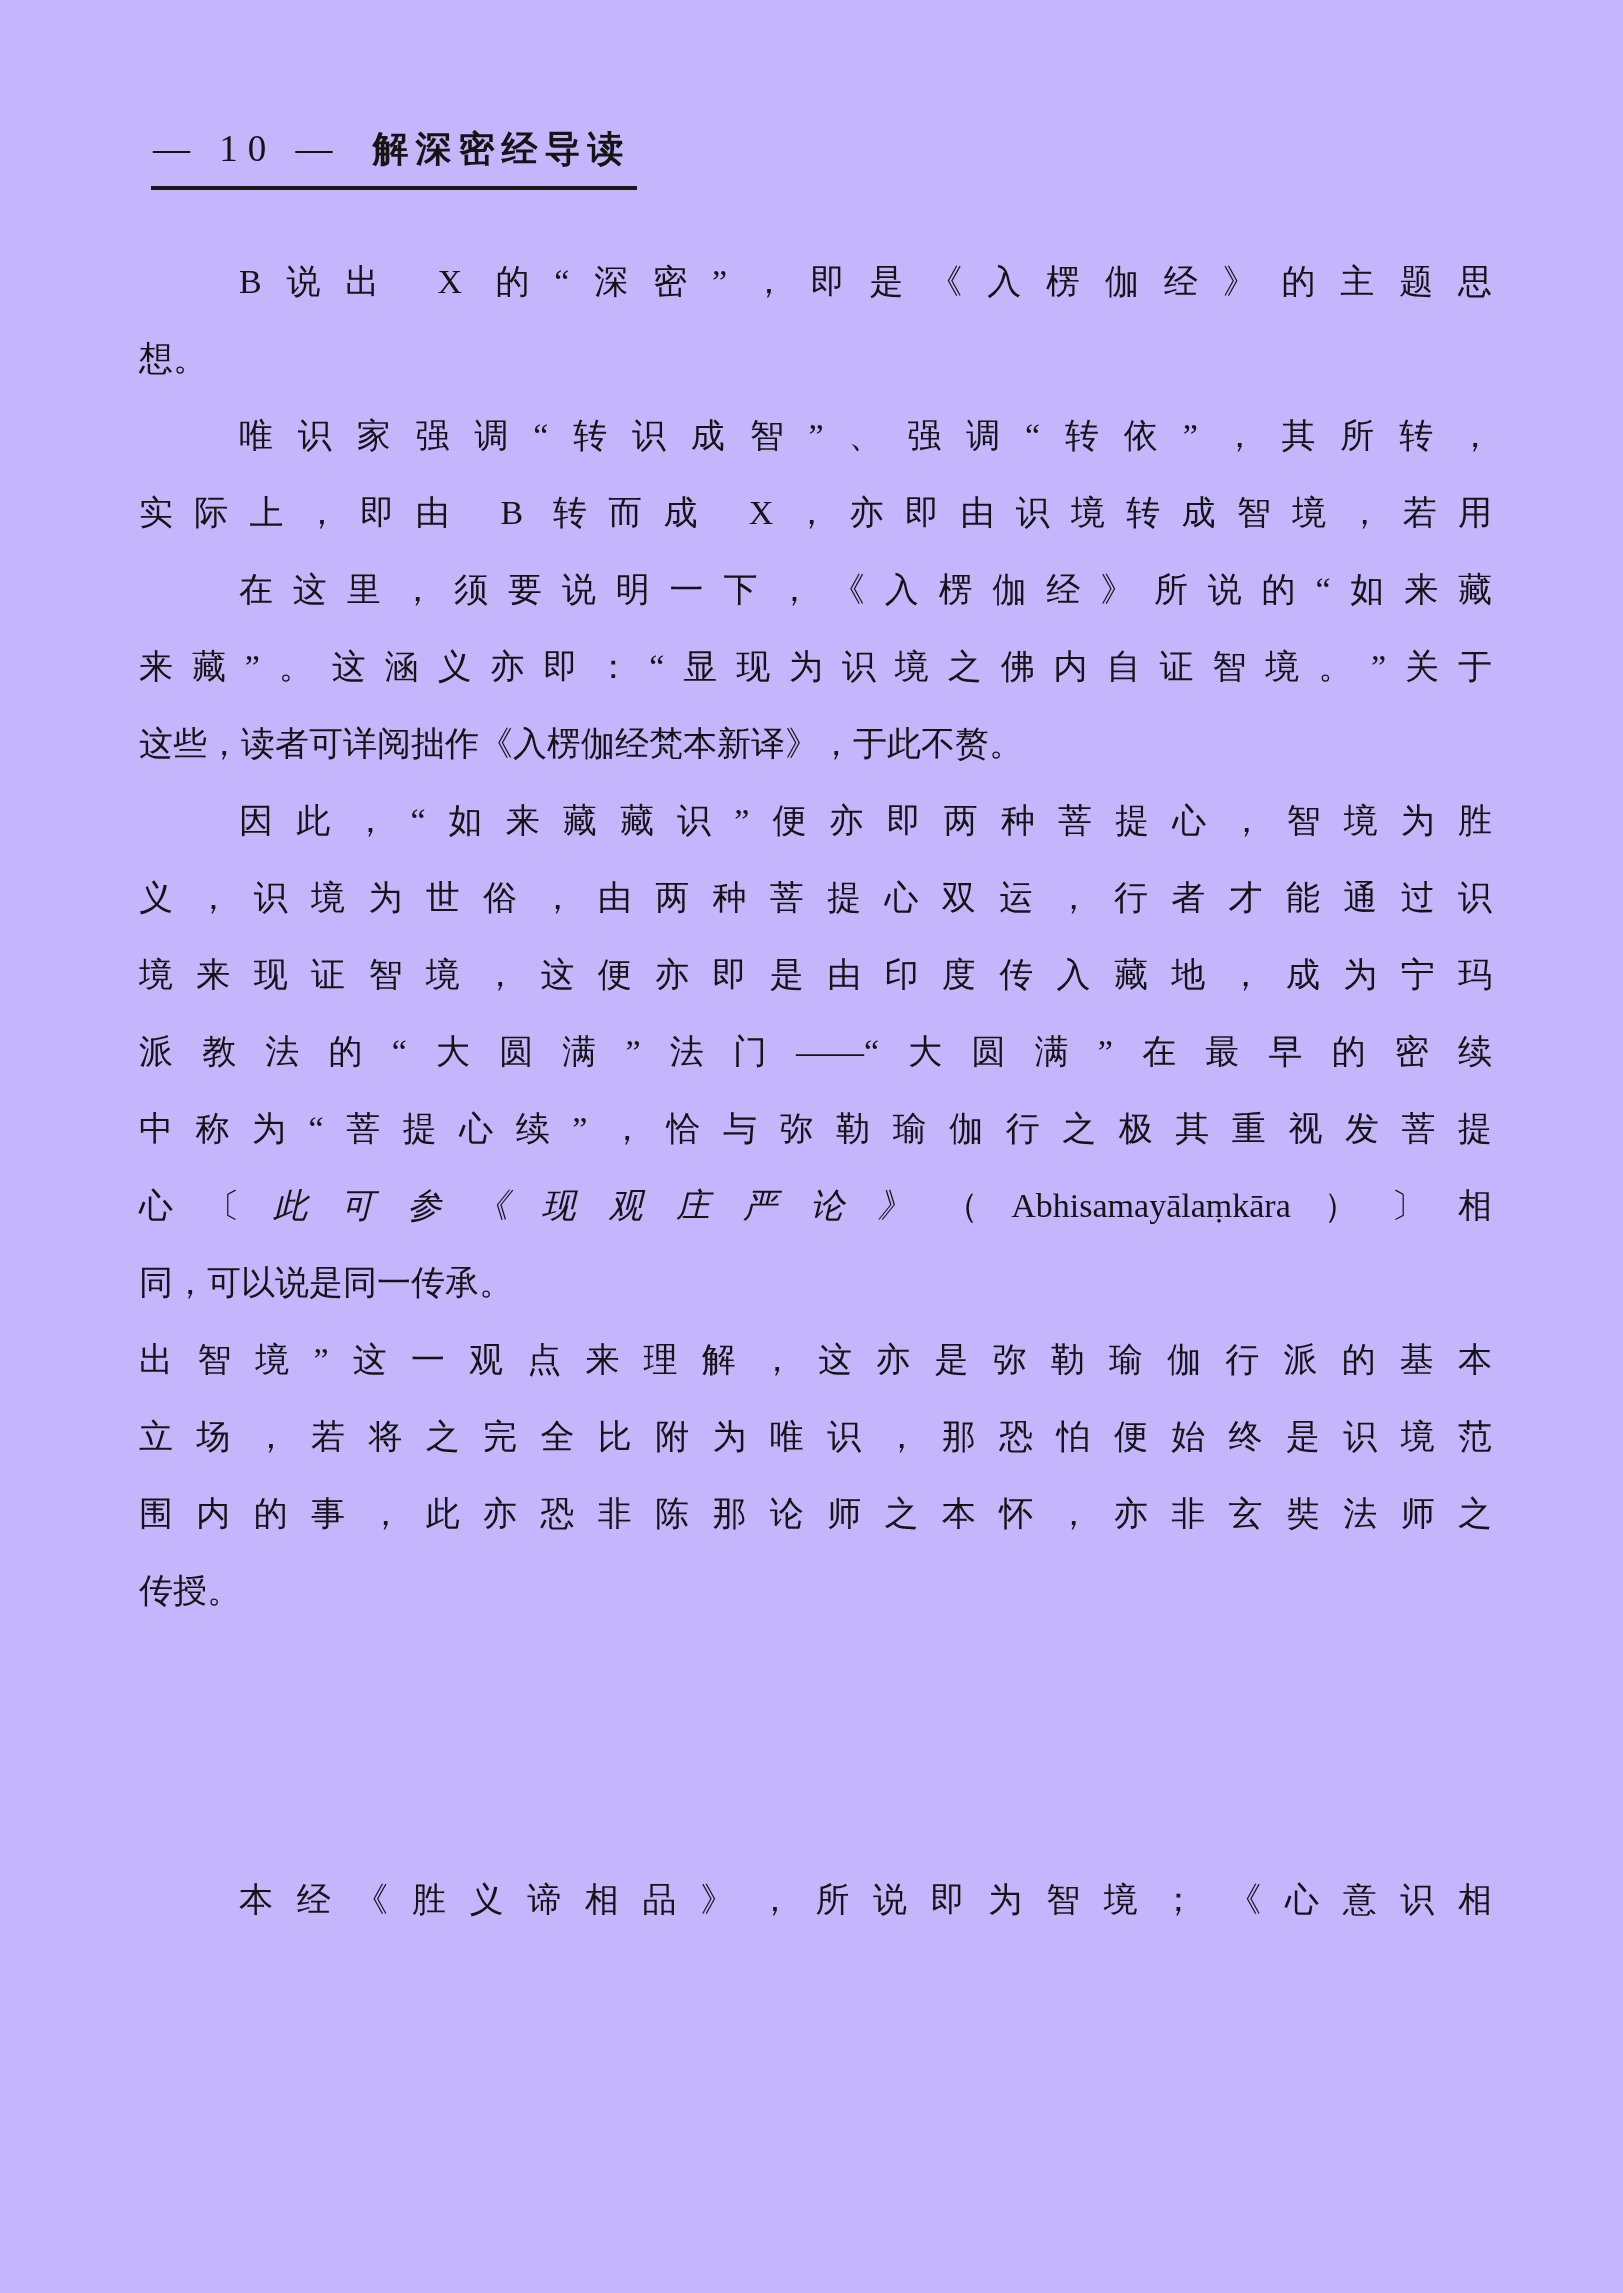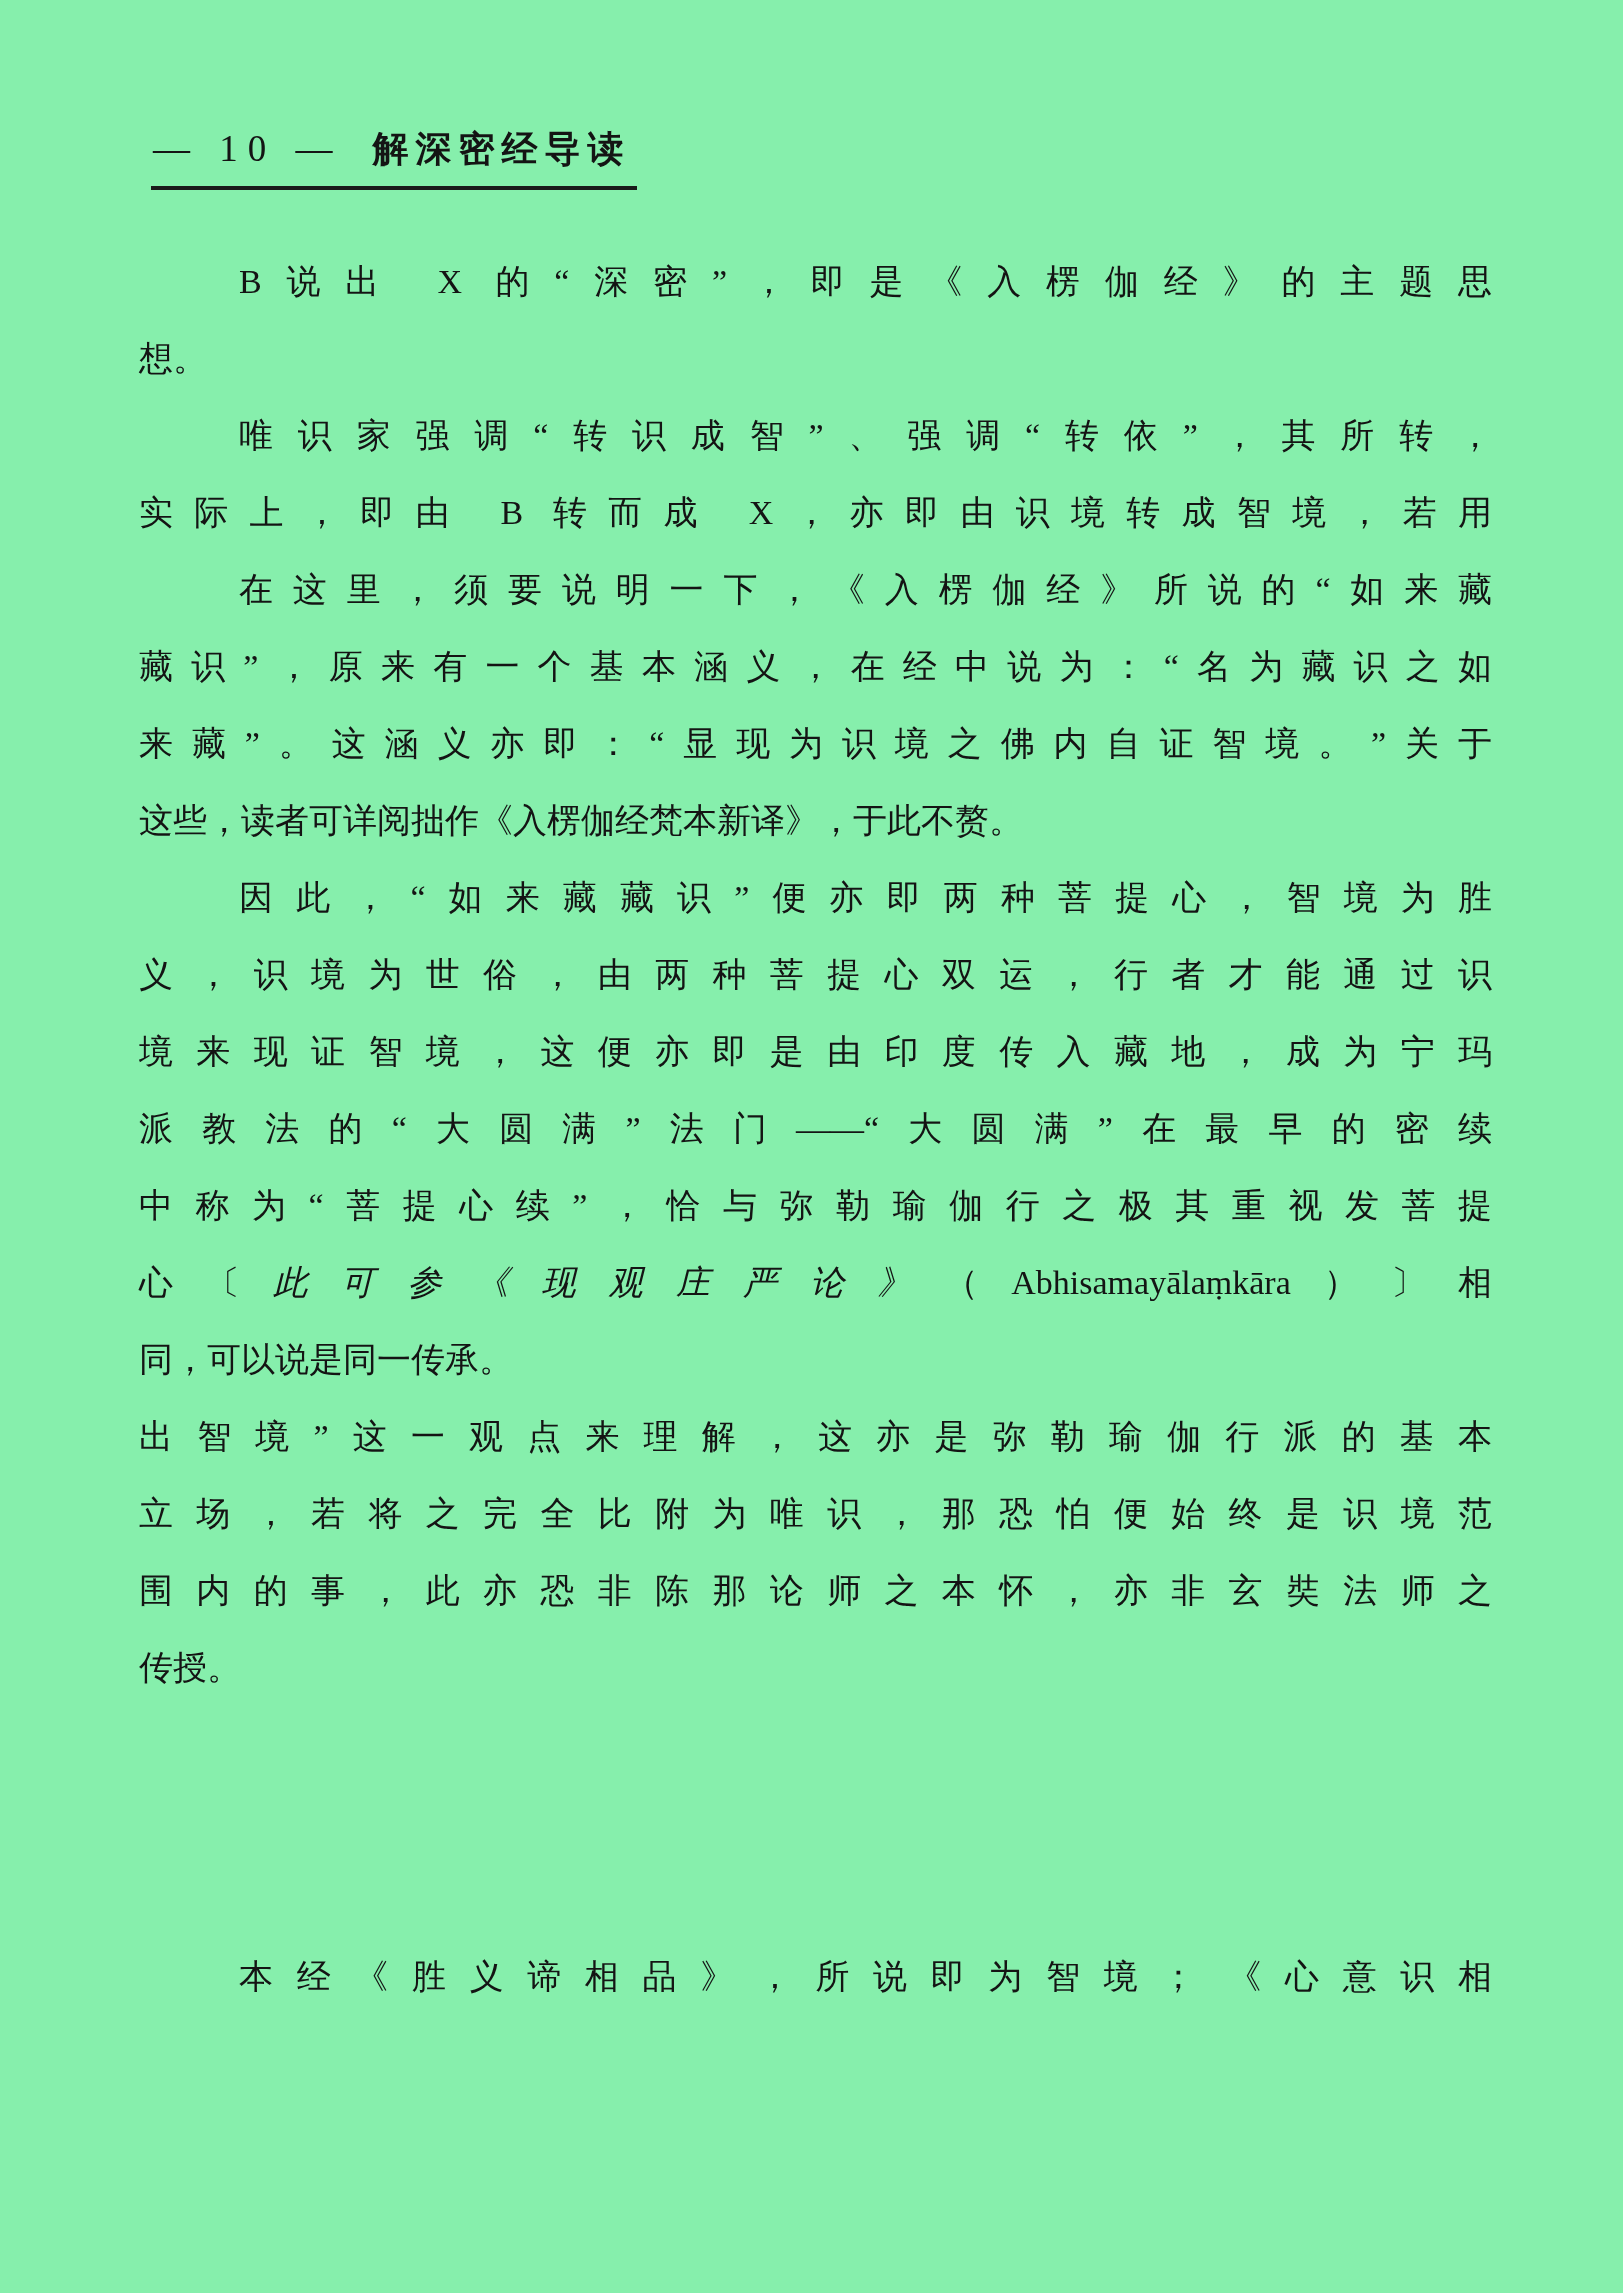--- a/index.html
+++ b/index.html
@@ -1,21 +1,21 @@
 <!DOCTYPE html>
 <html><head>
 <meta charset="utf-8">
 <style>
   html, body { margin: 0; padding: 0; background: #e8e8e8; }
   .page {
     position: relative;
     width: 1624px;
     height: 2293px;
     margin: 0 auto;
-    background: #86efac;
+    background: #c4b5fd;
     font-family: "Liberation Serif", "DejaVu Serif", serif;
     color: #141414;
     overflow: hidden;
   }
   .running-header {
     position: absolute;
     top: 125px;
     left: 151px;
     display: inline-flex;
     align-items: baseline;
@@ -72,21 +72,20 @@
       <div class="line end">想。</div>
     </div>
 
     <div>
       <div class="line jfy indent">唯识家强调“转识成智”、强调“转依”，其所转，</div>
       <div class="line jfy">实际上，即由 B 转而成 X，亦即由识境转成智境，若用</div>
     </div>
 
     <div>
       <div class="line jfy indent">在这里，须要说明一下，《入楞伽经》所说的“如来藏</div>
-      <div class="line jfy">藏识”，原来有一个基本涵义，在经中说为：“名为藏识之如</div>
       <div class="line jfy">来藏”。这涵义亦即：“显现为识境之佛内自证智境。”关于</div>
       <div class="line end">这些，读者可详阅拙作《入楞伽经梵本新译》，于此不赘。</div>
     </div>
 
     <div>
       <div class="line jfy indent">因此，“如来藏藏识”便亦即两种菩提心，智境为胜</div>
       <div class="line jfy">义，识境为世俗，由两种菩提心双运，行者才能通过识</div>
       <div class="line jfy">境来现证智境，这便亦即是由印度传入藏地，成为宁玛</div>
       <div class="line jfy">派教法的“大圆满”法门——“大圆满”在最早的密续</div>
       <div class="line jfy">中称为“菩提心续”，恰与弥勒瑜伽行之极其重视发菩提</div>

